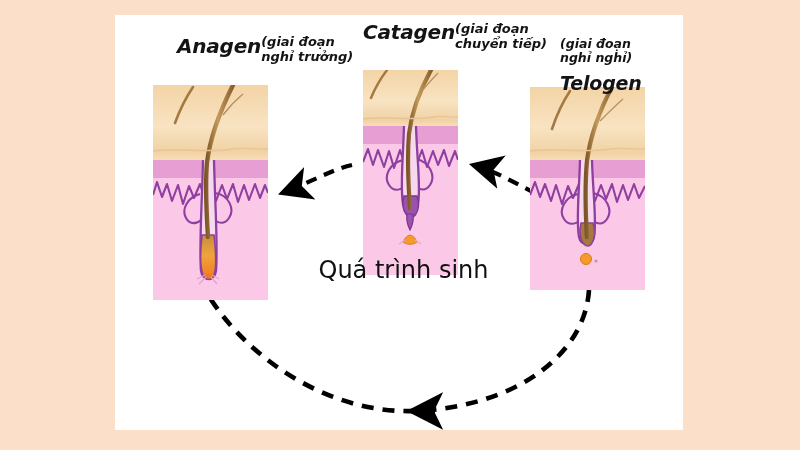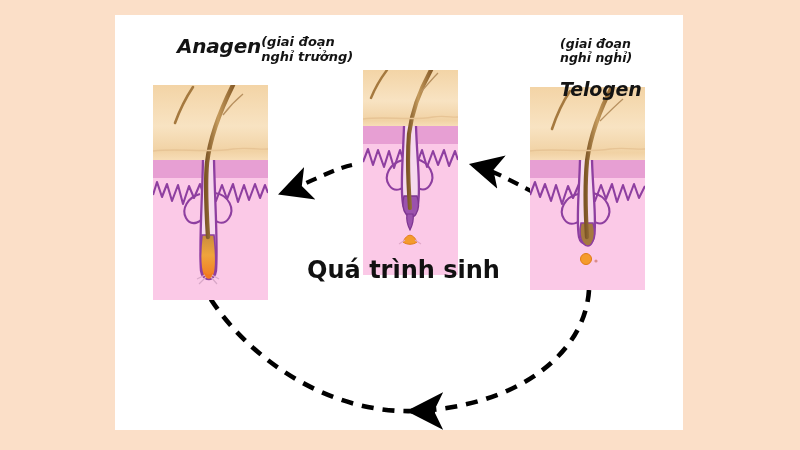--- a/index.html
+++ b/index.html
@@ -38,30 +38,30 @@
     line-height: 1.12;
   }
   #label-anagen { left: 62px; top: 19px; }
   #label-anagen .stage-name { font-size: 20px; display: inline-block; vertical-align: top; }
   #label-anagen .stage-sub  { font-size: 13px; display: inline-block; vertical-align: top; padding-top: 1px; }
   #label-catagen { left: 248px; top: 5px; }
   #label-catagen .stage-name { font-size: 20px; display: inline-block; vertical-align: top; }
   #label-catagen .stage-sub  { font-size: 13px; display: inline-block; vertical-align: top; padding-top: 2px; }
   #label-telogen { left: 445px; top: 22px; text-align: left; }
   #label-telogen .stage-sub  { font-size: 12.5px; display: block; }
-  #label-telogen .stage-name { font-size: 19px; display: block; margin-top: 13px; }
+  #label-telogen .stage-name { font-size: 19px; display: block; margin-top: 7px; }
 
   
   #center-title {
     position: absolute;
     left: 176px; top: 240px;
     width: 225px;
     text-align: center;
     font-family: "DejaVu Sans", "Liberation Sans", sans-serif;
-    font-weight: bold;
+    font-weight: normal;
     font-size: 24px;
     line-height: 1.28;
     color: #111111;
   }
 
   
   .panel { position: absolute; overflow: hidden; }
   .panel svg { display: block; }
 </style>
 </head>
@@ -208,20 +208,23 @@
         <path d="M 70,34 C 78,26 86,18 93,12" fill="none" stroke="#b89160" stroke-width="1.3"></path>
         <path d="M 22,42 C 26,30 32,16 40,4" fill="none" stroke="#a5793f" stroke-width="2.6" stroke-linecap="round"></path>
         <path d="M 0,64 C 25,61 55,66 80,62 C 95,60 108,63 115,62" fill="none" stroke="#e7c495" stroke-width="1.4"></path>
       </svg>
     </div>
 
     <div class="label-block" id="label-anagen">
       <span class="stage-name">Anagen</span><span class="stage-sub"><span>(giai đoạn</span><br><span>nghỉ trưởng)</span></span>
     </div>
 
+    <div class="label-block" id="label-catagen">
+      <span class="stage-name">Catagen</span><span class="stage-sub"><span>(giai đoạn</span><br><span>chuyển tiếp)</span></span>
+    </div>
 
     <div class="label-block" id="label-telogen">
       <span class="stage-sub"><span>(giai đoạn</span><br><span>nghỉ nghỉ)</span></span>
       <span class="stage-name">Telogen</span>
     </div>
 
     <div id="center-title">
       <div>Quá trình sinh</div>
     </div>
 

